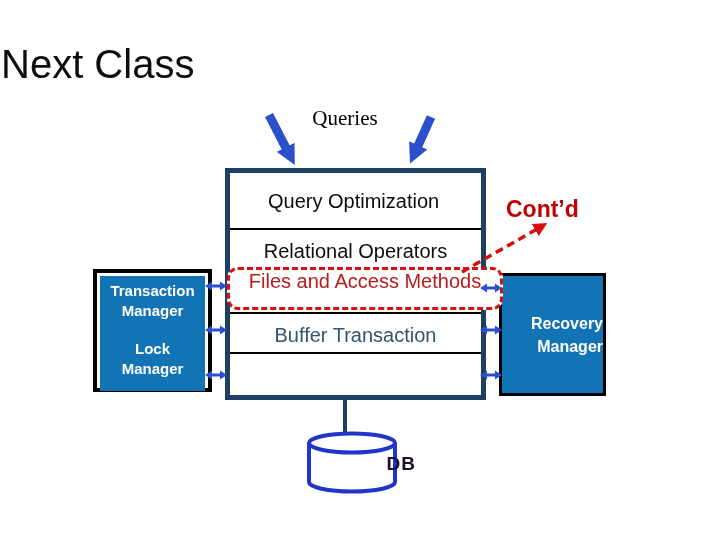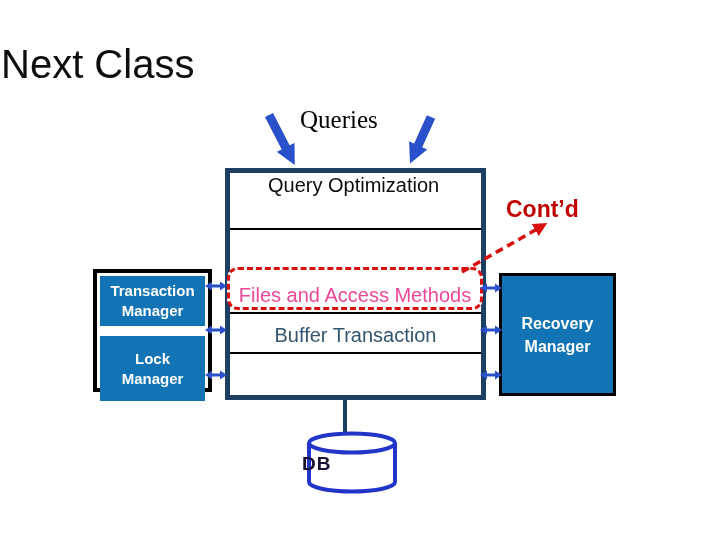--- a/index.html
+++ b/index.html
@@ -6,75 +6,75 @@
   #canvas{
     position:relative;width:720px;height:540px;background:#ffffff;
     overflow:hidden;font-family:"Liberation Sans",sans-serif;
   }
   
   .slide-title{
     position:absolute;left:1px;top:42px;width:720px;text-align:left;
     font-size:40px;color:#0d0d0d;letter-spacing:0px;
   }
   .queries-label{
-    position:absolute;left:300px;top:106px;width:90px;text-align:left;
-    font-family:"Liberation Serif",serif;font-size:25px;color:#000;
+    position:absolute;left:300px;top:106px;width:90px;text-align:center;
+    font-family:"Liberation Serif",serif;font-size:21px;color:#000;
   }
   .contd-label{
     position:absolute;left:506px;top:196px;width:90px;
     font-size:23px;font-weight:bold;color:var(--contd-red,#c00000);
   }
   
   .stack{
     position:absolute;left:225px;top:168px;width:261px;height:232px;
     box-sizing:border-box;border:5px solid var(--stack-border-navy,#1d3f63);
     background:#fff;
   }
   .stack .divider{
     position:absolute;left:0;width:251px;height:2px;background:#000;
   }
   .layer-text{position:absolute;color:#0d0d0d;font-size:20px;}
-  .layer-qo{left:38px;top:0;line-height:24px;white-space:pre-line;}
+  .layer-qo{left:38px;top:16px;line-height:24px;white-space:pre-line;}
   .layer-center{left:0;width:251px;text-align:center;}
   .layer-muted{color:var(--muted-layer-text,#33566f);}
   .fam-box{
-    position:absolute;left:227px;top:267px;width:256px;height:43px;
+    position:absolute;left:227px;top:267px;width:276px;height:43px;
     box-sizing:border-box;border:3px dashed var(--highlight-red,#d90f0f);
     border-radius:11px;background:#fff;z-index:4;
-    display:flex;align-items:flex-end;justify-content:center;
-    font-size:20px;color:#ec4899;
+    display:flex;align-items:flex-start;justify-content:center;
+    font-size:20px;color:#b91c1c;
   }
   
   .left-managers{
     position:absolute;left:93px;top:269px;width:119px;height:123px;
     box-sizing:border-box;border:4px solid #000;background:#fff;padding:3px;
   }
   .mgr-box{
     background:var(--box-fill-blue,#1374b5);color:#fff;font-weight:bold;
     font-size:15px;line-height:20px;text-align:center;
     display:flex;flex-direction:column;justify-content:center;
   }
-  .mgr-transaction{height:50px;margin-bottom:10px;}
+  .mgr-transaction{height:50px;}
   .mgr-lock{height:65px;}
   .recovery-box{
-    position:absolute;left:499px;top:273px;width:117px;height:123px;
+    position:absolute;left:499px;top:273px;width:107px;height:123px;
     box-sizing:border-box;border:3px solid #000;
     background:var(--box-fill-blue,#1374b5);color:#fff;font-weight:bold;
     font-size:16px;line-height:23px;text-align:center;
-    display:flex;flex-direction:column;justify-content:center;
+    display:flex;flex-direction:column;justify-content:center;align-items:flex-end;
   }
   
   .link-arrow{position:absolute;width:22px;height:12px;}
   .db-connector{
     position:absolute;left:343px;top:398px;width:4px;height:38px;
     background:var(--stack-border-navy,#1d3f63);
   }
   .db-cylinder{position:absolute;left:300px;top:428px;}
   .db-label{
-    position:absolute;left:302px;top:453px;width:104px;text-align:left;
+    position:absolute;left:312px;top:453px;width:104px;text-align:right;
     font-size:19px;font-weight:bold;color:#1c1030;letter-spacing:1px;
   }
   .big-arrow,.contd-arrow{position:absolute;}
 </style>
 </head>
 <body>
 
 <div id="canvas">
 
   <div class="slide-title">Next Class</div>
@@ -106,20 +106,21 @@
       <marker id="redHead" markerUnits="userSpaceOnUse" markerWidth="14" markerHeight="14" viewBox="0 0 10 10" refX="1.5" refY="5" orient="auto">
         <path d="M0,0 L10,5 L0,10 Z" style="fill:var(--highlight-red,#d90f0f)"></path>
       </marker>
     </defs>
     <line x1="10" y1="60" x2="85" y2="17" stroke-width="3.5" stroke-dasharray="8 5" style="stroke:var(--highlight-red,#d90f0f)" marker-end="url(#redHead)"></line>
   </svg>
 
   <div class="stack">
     <div class="layer-text layer-qo"><span>Query Optimization</span><br></div>
     <div class="divider" style="top:55px"></div>
+    <div class="layer-text layer-center" style="top:67px">Relational Operators</div>
     <div class="divider" style="top:139px"></div>
     <div class="layer-text layer-center layer-muted" style="top:151px">Buffer Transaction</div>
     <div class="divider" style="top:179px"></div>
   </div>
 
   <div class="fam-box">
     <span>Files and Access Methods</span>
   </div>
 
   <div class="left-managers">

